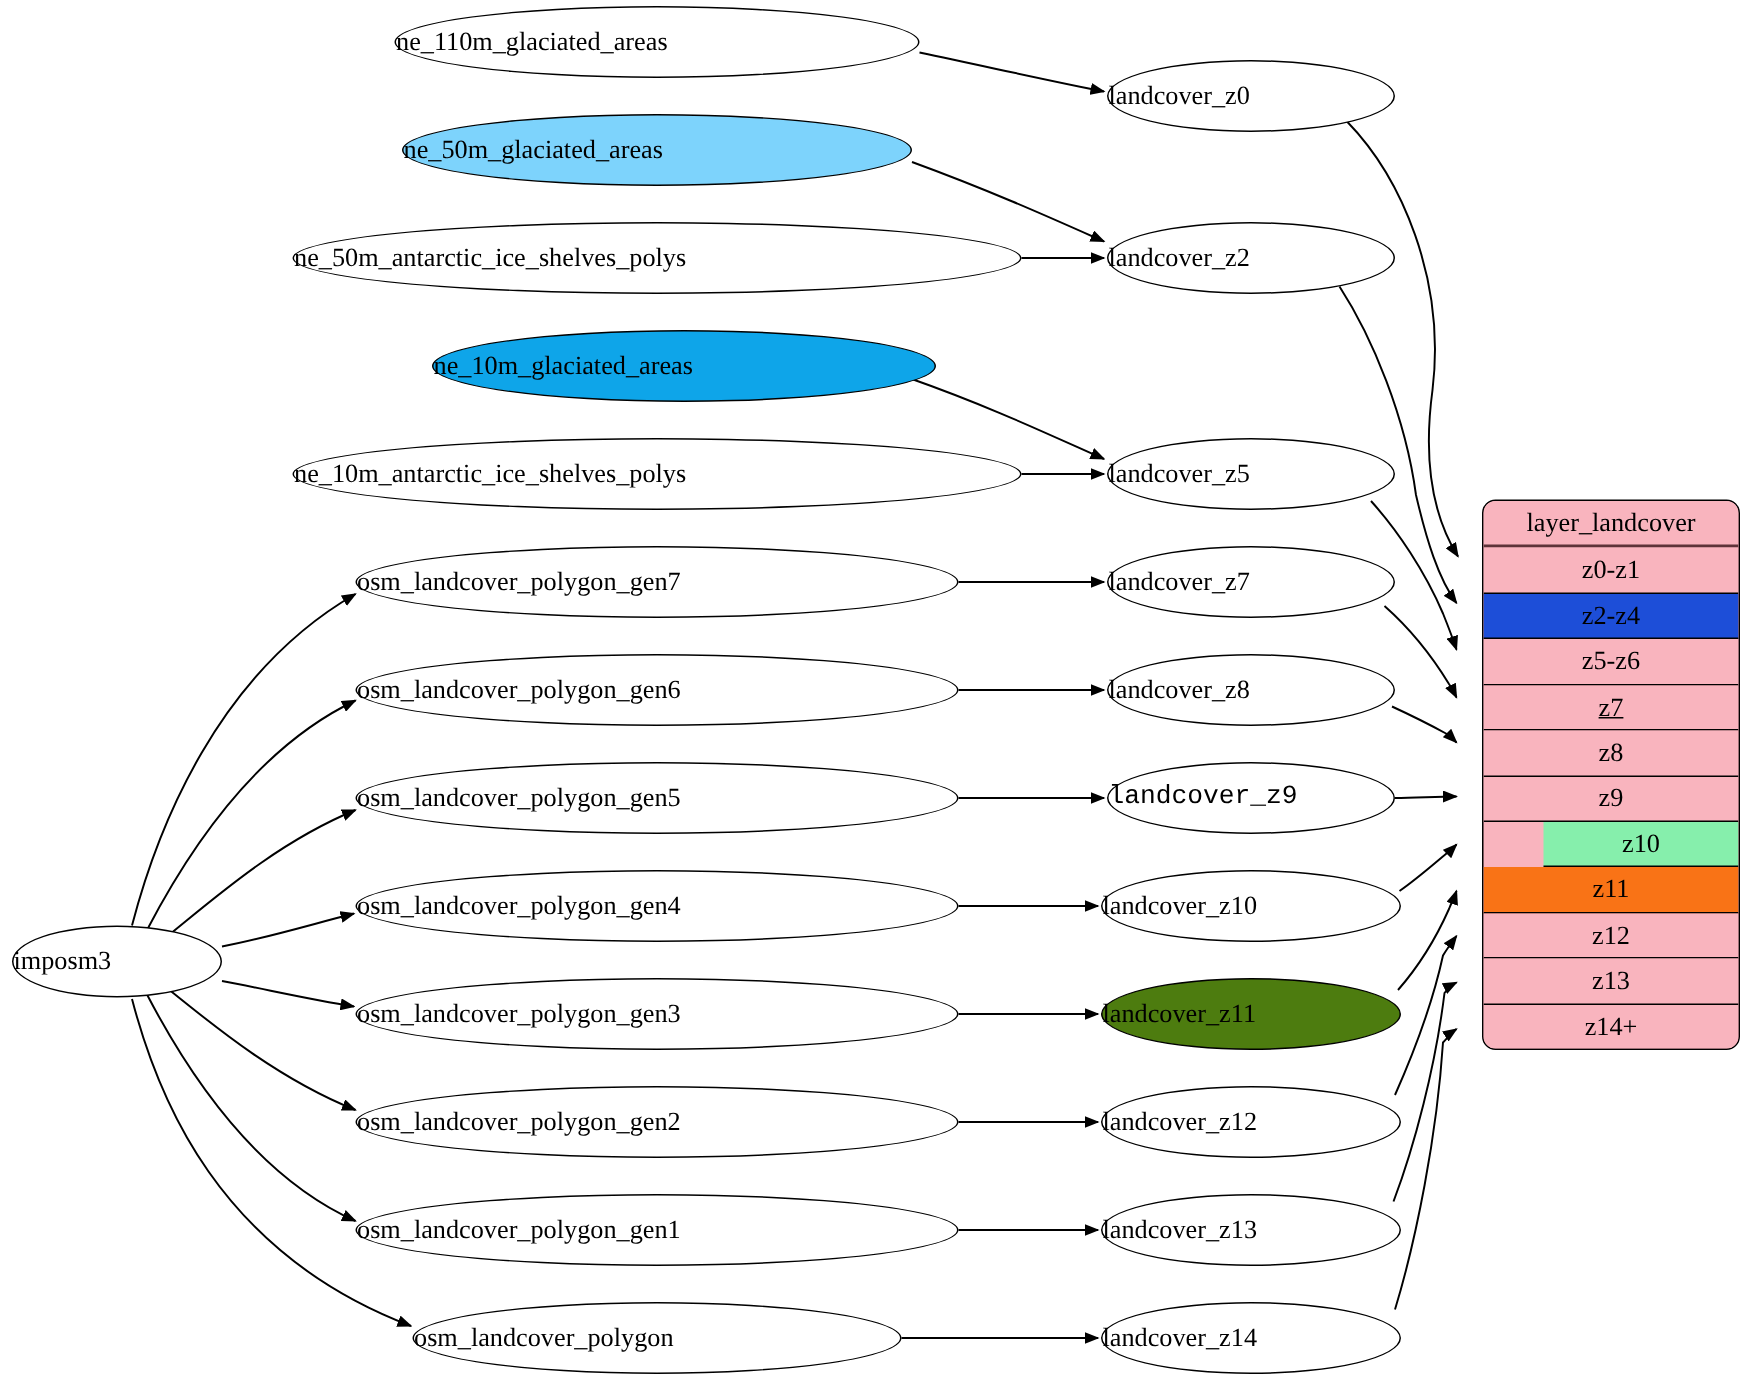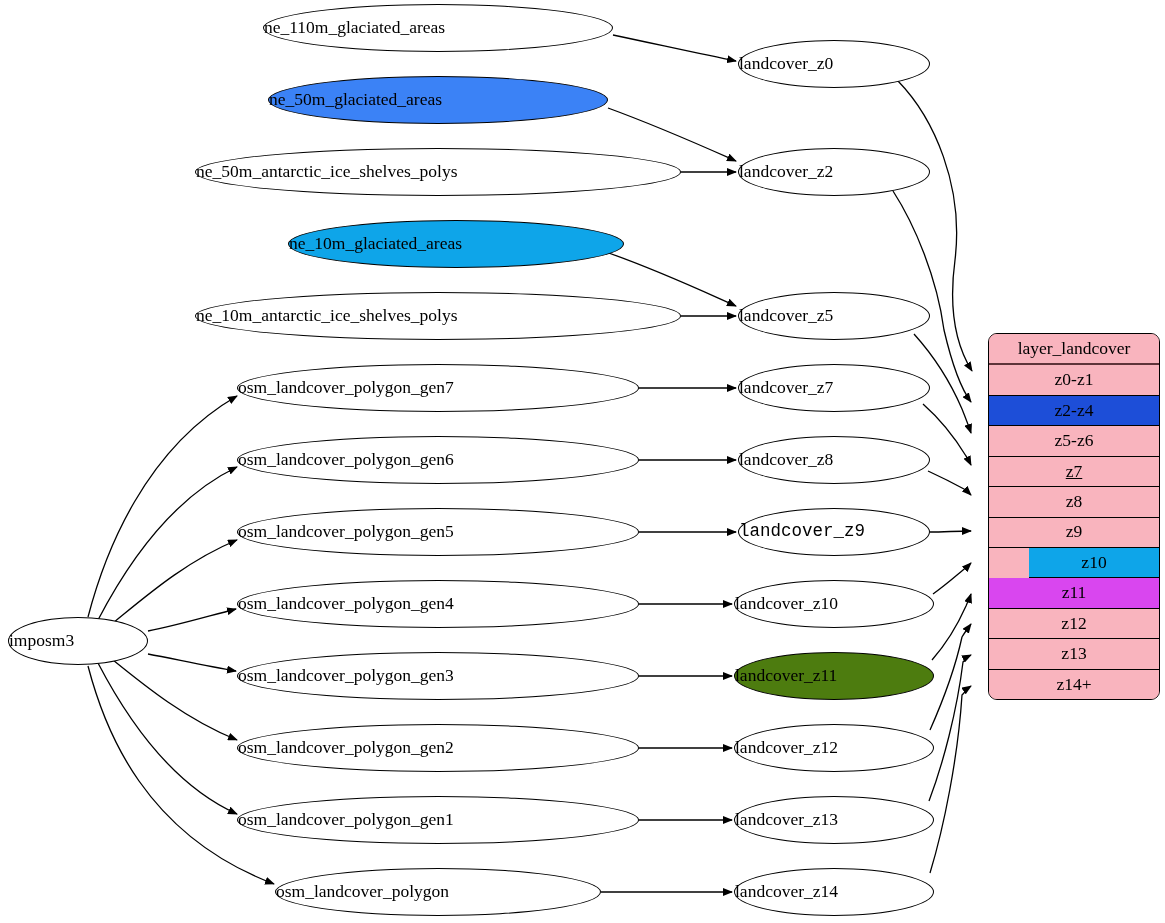--- a/index.html
+++ b/index.html
@@ -119,21 +119,21 @@
       </g>
   </svg>
 
   <div id="node-layer">
       <div class="node-ellipse" style="left: 8px; top: 617px; width: 140px; height: 48px; background: rgb(255, 255, 255); border-color: rgb(0, 0, 0);">
         <span>imposm3</span>
       </div>
       <div class="node-ellipse" style="left: 263px; top: 4px; width: 350px; height: 48px; background: rgb(255, 255, 255); border-color: rgb(0, 0, 0);">
         <span>ne_110m_glaciated_areas</span>
       </div>
-      <div class="node-ellipse" style="left: 268px; top: 76px; width: 340px; height: 48px; background: #3b82f6; border-color: rgb(0, 0, 0);">
+      <div class="node-ellipse" style="left: 268px; top: 76px; width: 340px; height: 48px; background: #7dd3fc; border-color: rgb(0, 0, 0);">
         <span>ne_50m_glaciated_areas</span>
       </div>
       <div class="node-ellipse" style="left: 195px; top: 148px; width: 486px; height: 48px; background: rgb(255, 255, 255); border-color: rgb(0, 0, 0);">
         <span>ne_50m_antarctic_ice_shelves_polys</span>
       </div>
       <div class="node-ellipse" style="left: 288px; top: 220px; width: 336px; height: 48px; background: #0ea5e9; border-color: rgb(0, 0, 0);">
         <span>ne_10m_glaciated_areas</span>
       </div>
       <div class="node-ellipse" style="left: 195px; top: 292px; width: 486px; height: 48px; background: rgb(255, 255, 255); border-color: rgb(0, 0, 0);">
         <span>ne_10m_antarctic_ice_shelves_polys</span>
@@ -210,24 +210,24 @@
       </div>
       <div class="record-row" style="background: rgb(249, 180, 190); text-decoration: underline;">
         <span>z7</span>
       </div>
       <div class="record-row" style="background: rgb(249, 180, 190);">
         <span>z8</span>
       </div>
       <div class="record-row" style="background: rgb(249, 180, 190);">
         <span>z9</span>
       </div>
-      <div class="record-row" style="background: #0ea5e9; margin-left: 40px;">
+      <div class="record-row" style="background: #86efac; margin-left: 40px;">
         <span>z10</span>
       </div>
-      <div class="record-row" style="background: #d946ef;">
+      <div class="record-row" style="background: #f97316;">
         <span>z11</span>
       </div>
       <div class="record-row" style="background: rgb(249, 180, 190);">
         <span>z12</span>
       </div>
       <div class="record-row" style="background: rgb(249, 180, 190);">
         <span>z13</span>
       </div>
       <div class="record-row" style="background: rgb(249, 180, 190);">
         <span>z14+</span>

